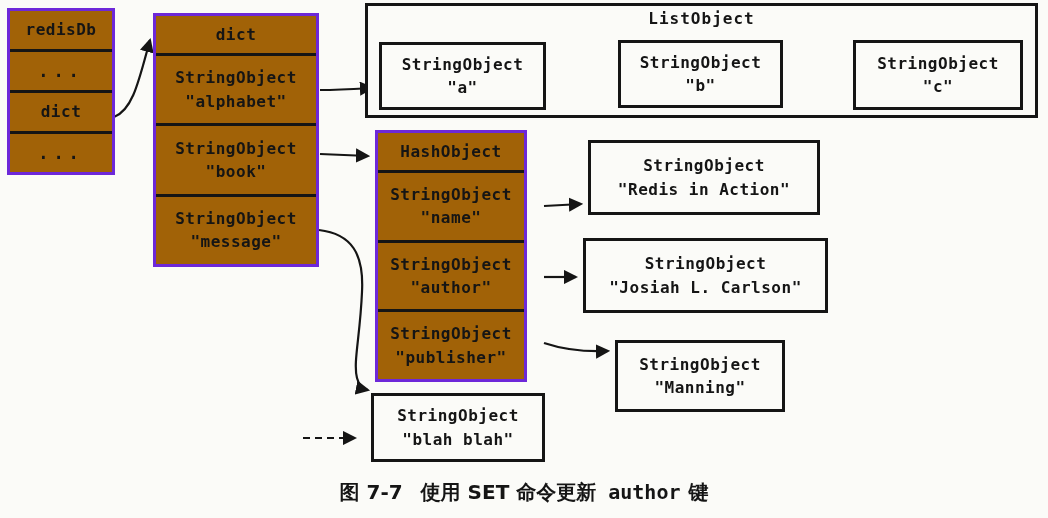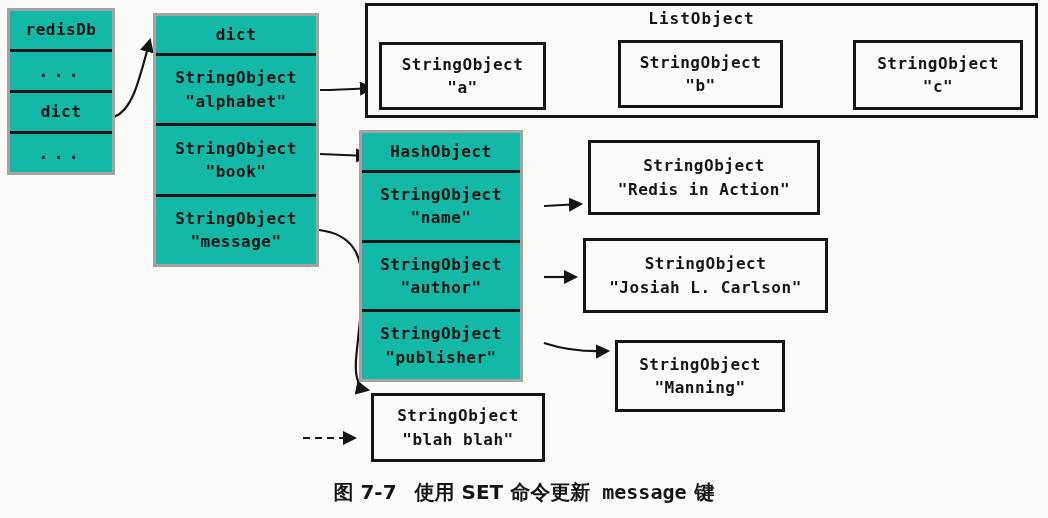--- a/index.html
+++ b/index.html
@@ -5,22 +5,22 @@
   html,body { margin:0; padding:0; }
   .canvas {
     position:relative; width:1048px; height:518px;
     background:#fbfbf8; overflow:hidden;
     font-family:"DejaVu Sans Mono","Liberation Mono",monospace;
     color:#151515;
   }
   .arrows { position:absolute; left:0; top:0; width:1048px; height:518px; }
   .tbl {
     position:absolute; box-sizing:border-box;
-    border:3px solid #a3a3a3; display:flex; flex-direction:column;
-    background:#14b8a6;
+    border:3px solid #6d28d9; display:flex; flex-direction:column;
+    background:#a16207;
     justify-content:flex-end;
   }
   .cell {
     display:flex; flex-direction:column; align-items:center; justify-content:center;
     font-weight:bold; font-size:16px; letter-spacing:0.5px; line-height:1.45;
     border-top:3px solid #151515; flex:1;
   }
   .cell:first-child { border-top:none; }
   .cell.hdr { flex:0 0 37px; }
   .dots { letter-spacing:5px; font-size:17px; }
@@ -108,21 +108,21 @@
     <div class="node" style="left:250px; top:34px; width:165px; height:68px;">
       <span>StringObject</span>
       <span>"b"</span>
     </div>
     <div class="node" style="left:485px; top:34px; width:170px; height:70px;">
       <span>StringObject</span>
       <span>"c"</span>
     </div>
   </div>
 
-  <div class="tbl" style="left:359px; top:130px; width:164px; height:252px;">
+  <div class="tbl" style="left:375px; top:130px; width:152px; height:252px;">
     <div class="cell hdr">HashObject</div>
     <div class="cell">
       <span>StringObject</span>
       <span>"name"</span>
     </div>
     <div class="cell">
       <span>StringObject</span>
       <span>"author"</span>
     </div>
     <div class="cell">
@@ -144,16 +144,16 @@
     <span>"Manning"</span>
   </div>
 
   <div class="node" style="left:371px; top:393px; width:174px; height:69px;">
     <span>StringObject</span>
     <span>"blah blah"</span>
   </div>
 
 
   <div class="caption">
-    <span class="fig">图 7-7</span><span class="mid">使用 SET 命令更新</span><span class="code">message</span><span>键</span>
+    <span class="fig">图 7-7</span><span class="mid">使用 SET 命令更新</span><span class="code">author</span><span>键</span>
   </div>
 
 </div>
 
 </body></html>

